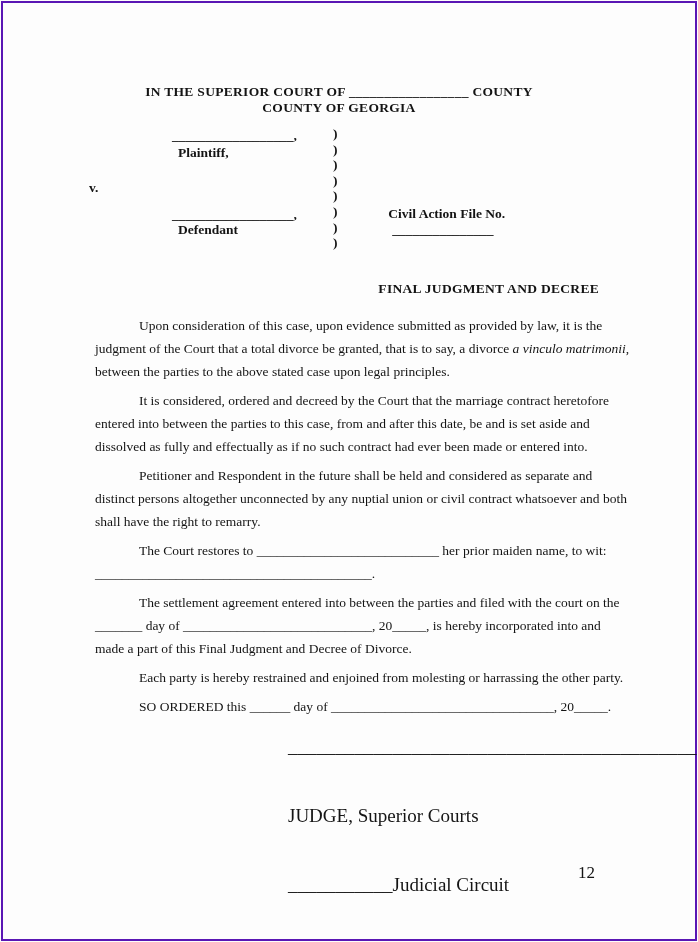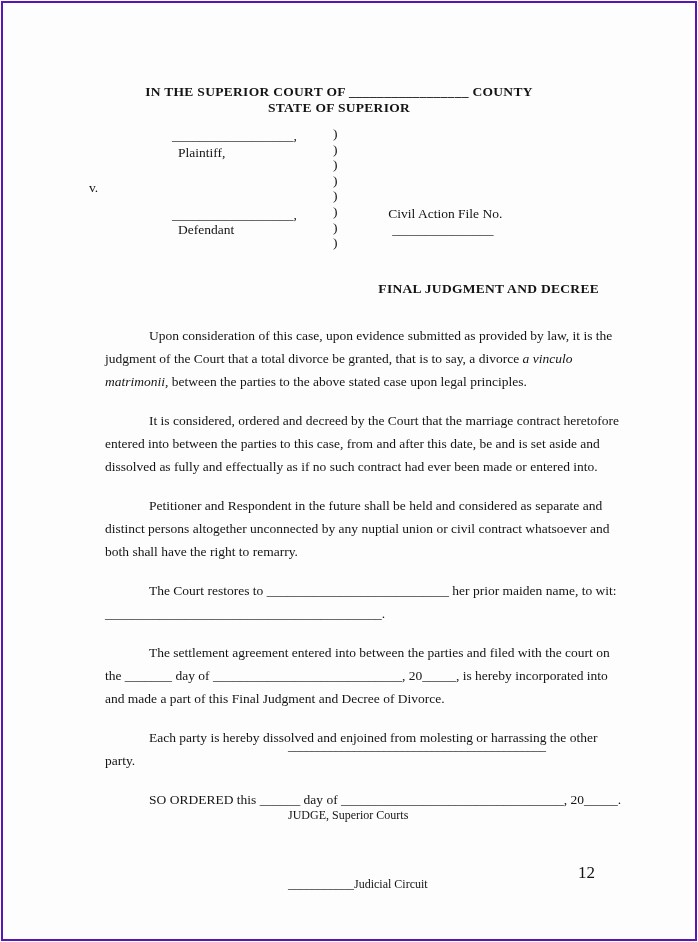--- a/index.html
+++ b/index.html
@@ -25,20 +25,21 @@
     text-align: center;
     font-weight: bold;
     font-size: 13.5px;
     line-height: 16px;
     letter-spacing: 0.3px;
   }
   .caption {
     position: absolute;
     left: 89px; top: 128px; width: 560px; height: 132px;
     font-size: 13.5px;
+    font-weight: bold;
   }
   .caption .abs { position: absolute; white-space: pre; }
   .plaintiff-blank { left: 83px; top: 0; }
   .plaintiff-label { left: 89px; top: 17px; }
   .versus          { left: 0;    top: 52px; }
   .defendant-blank { left: 83px; top: 79px; }
   .defendant-label { left: 89px; top: 94px; }
   .paren-col {
     position: absolute; left: 244px; top: -2px;
     line-height: 15.6px; font-size: 13.5px;
@@ -53,43 +54,43 @@
     font-weight: bold;
     font-size: 13.5px;
     letter-spacing: 0.3px;
   }
   .body {
     position: absolute;
     left: 89px; top: 308px; width: 550px;
     font-size: 13.5px;
     line-height: 23px;
   }
-  .body p { margin: 16px; text-indent: 44px; }
+  .body p { margin: 6px; text-indent: 44px; }
   .signature {
     position: absolute;
     left: 288px; top: 689px;
-    font-size: 12px;
+    font-size: 19px;
     line-height: 23px;
     white-space: pre;
   }
   .page-number {
     position: absolute;
     left: 578px; top: 863px;
     font-size: 17px;
   }
 </style>
 </head>
 <body>
 
 <div class="page">
   <div class="frame"></div>
 
   <div class="header">
     <div>IN THE SUPERIOR COURT OF _________________ COUNTY</div>
-    <div>STATE OF SUPERIOR</div>
+    <div>COUNTY OF GEORGIA</div>
   </div>
 
   <div class="caption">
     <span class="abs plaintiff-blank">__________________,</span>
     <span class="abs plaintiff-label">Plaintiff,</span>
     <span class="abs versus">v.</span>
     <span class="abs defendant-blank">__________________,</span>
     <span class="abs defendant-label">Defendant</span>
     <div class="paren-col">
       <span>)</span>
@@ -108,21 +109,21 @@
   </div>
 
   <div class="title">FINAL JUDGMENT AND DECREE</div>
 
   <div class="body">
     <p><span>Upon consideration of this case, upon evidence submitted as provided by law, it is the judgment of the Court that a total divorce be granted, that is to say, a divorce </span><i>a vinculo matrimonii</i><span>, between the parties to the above stated case upon legal principles.</span></p>
     <p>It is considered, ordered and decreed by the Court that the marriage contract heretofore entered into between the parties to this case, from and after this date, be and is set aside and dissolved as fully and effectually as if no such contract had ever been made or entered into.</p>
     <p>Petitioner and Respondent in the future shall be held and considered as separate and distinct persons altogether unconnected by any nuptial union or civil contract whatsoever and both shall have the right to remarry.</p>
     <p>The Court restores to ___________________________ her prior maiden name, to wit: _________________________________________.</p>
     <p>The settlement agreement entered into between the parties and filed with the court on the _______ day of ____________________________, 20_____, is hereby incorporated into and made a part of this Final Judgment and Decree of Divorce.</p>
-    <p>Each party is hereby dissolved and enjoined from molesting or harrassing the other party.</p>
+    <p>Each party is hereby restrained and enjoined from molesting or harrassing the other party.</p>
     <p>SO ORDERED this ______ day of _________________________________, 20_____.</p>
   </div>
 
   <div class="signature">
     <div>___________________________________________</div>
     <div>JUDGE, Superior Courts</div>
     <div><span>___________</span><span>Judicial Circuit</span></div>
   </div>
 
   <div class="page-number">12</div>

